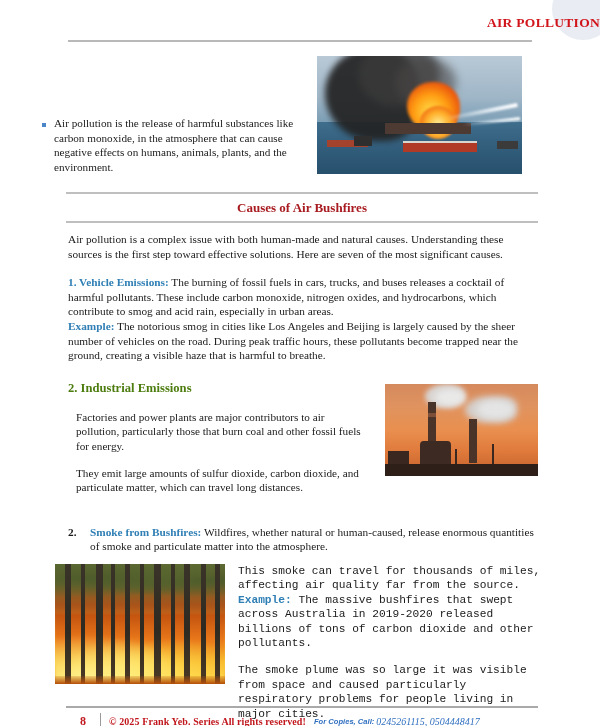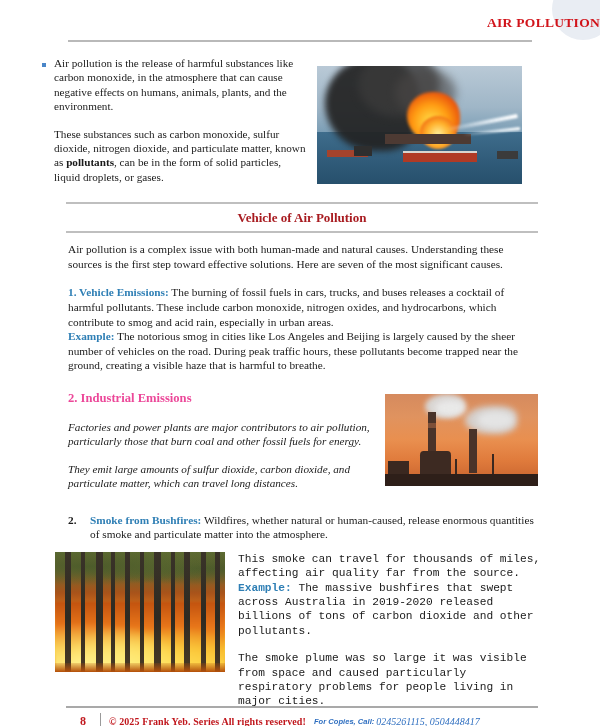--- a/index.html
+++ b/index.html
@@ -102,41 +102,41 @@
   }
 
   .body-p {
     margin: 9px 60px 0 68px;
     font-size: 11.3px;
     line-height: 14.6px;
   }
 
   .blue { color: #2f7fb5; font-weight: bold; }
   .blue-head {
-    color: #ec4899;
+    color: #4d7c0f;
     font-weight: bold;
     font-size: 12.6px;
   }
   .bold { font-weight: bold; }
 
   .block-1 {
     margin: 14px 58px 0 68px;
     font-size: 11.3px;
     line-height: 14.6px;
   }
 
   
   .sec2 {
     display: flex;
     margin: 18px 62px 0 68px;
     align-items: flex-start;
   }
   .sec2-left { flex: 1 1 auto; padding-right: 14px; }
   .sec2-left h3 { margin: 0 0 14px 0; }
-  .sec2-left p { margin: 0; font-size: 11.2px; line-height: 14.4px; font-style: italic; }
+  .sec2-left p { margin: 8px; font-size: 11.2px; line-height: 14.4px; }
   .sec2-left p + p { margin-top: 13px; }
   .img-factory {
     width: 153px;
     height: 92px;
     flex: 0 0 153px;
     margin-top: 3px;
   }
 
   
   .sec3-head {
@@ -276,21 +276,20 @@
 
 <div class="page">
 
   <div class="doc-title">AIR POLLUTION</div>
   <div class="rule-top"></div>
 
   <div class="intro">
     <div class="intro-text">
       <span class="bullet-sq"></span>
       <p>Air pollution is the release of harmful substances like carbon monoxide, in the atmosphere that can cause negative effects on humans, animals, plants, and the environment.</p>
-      <p><span>These substances such as carbon monoxide, sulfur dioxide, nitrogen dioxide, and particulate matter, known as </span><span class="bold">pollutants</span><span>, can be in the form of solid particles, liquid droplets, or gases.</span></p>
     </div>
 
     <div class="img-box img-oil">
       <div class="art">
         <div class="oil-sky"></div>
         <div class="oil-sea"></div>
         <div class="oil-smoke1"></div>
         <div class="oil-smoke2"></div>
         <div class="oil-smoke3"></div>
         <div class="oil-flame1"></div>
@@ -301,21 +300,21 @@
         <div class="oil-barge"></div>
         <div class="oil-spray"></div>
         <div class="oil-spray2"></div>
         <div class="oil-boatr"></div>
       </div>
     </div>
   </div>
 
   <div class="sec-wrap">
     <div class="sec-rule"></div>
-    <div class="sec-head">Vehicle of Air Pollution</div>
+    <div class="sec-head">Causes of Air Bushfires</div>
     <div class="sec-rule"></div>
   </div>
 
   <div class="body-p">Air pollution is a complex issue with both human-made and natural causes. Understanding these sources is the first step toward effective solutions. Here are seven of the most significant causes.</div>
 
   <div class="block-1">
     <span class="blue">1. Vehicle Emissions:</span><span> The burning of fossil fuels in cars, trucks, and buses releases a cocktail of harmful pollutants. These include carbon monoxide, nitrogen oxides, and hydrocarbons, which contribute to smog and acid rain, especially in urban areas.</span><br>
     <span class="blue">Example:</span><span> The notorious smog in cities like Los Angeles and Beijing is largely caused by the sheer number of vehicles on the road. During peak traffic hours, these pollutants become trapped near the ground, creating a visible haze that is harmful to breathe.</span>
   </div>
 

